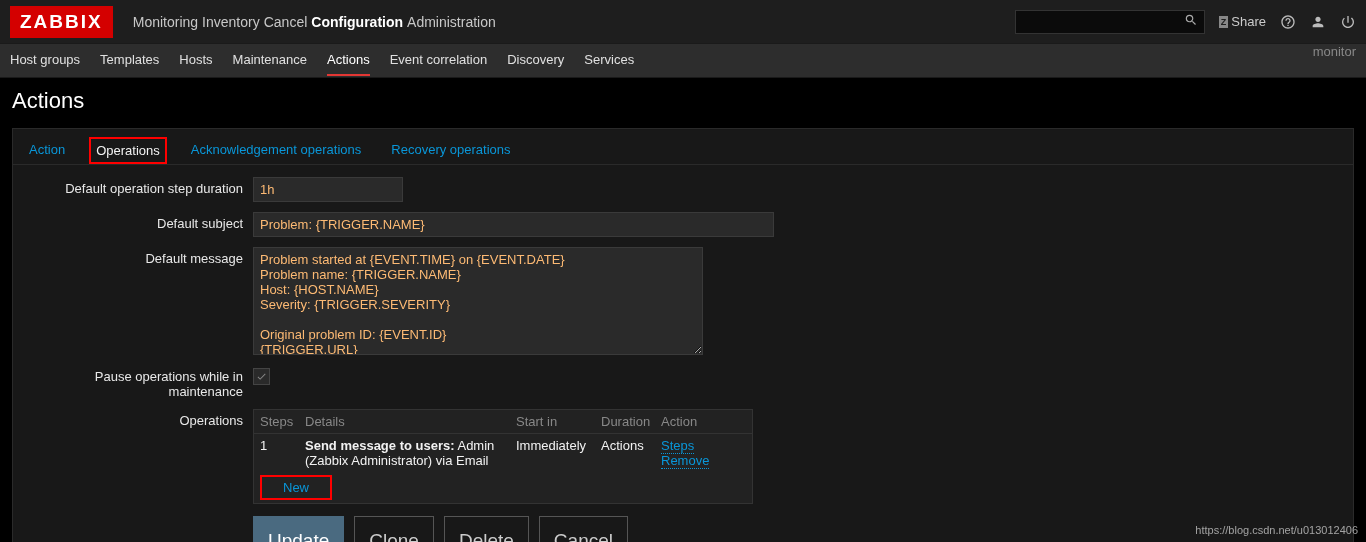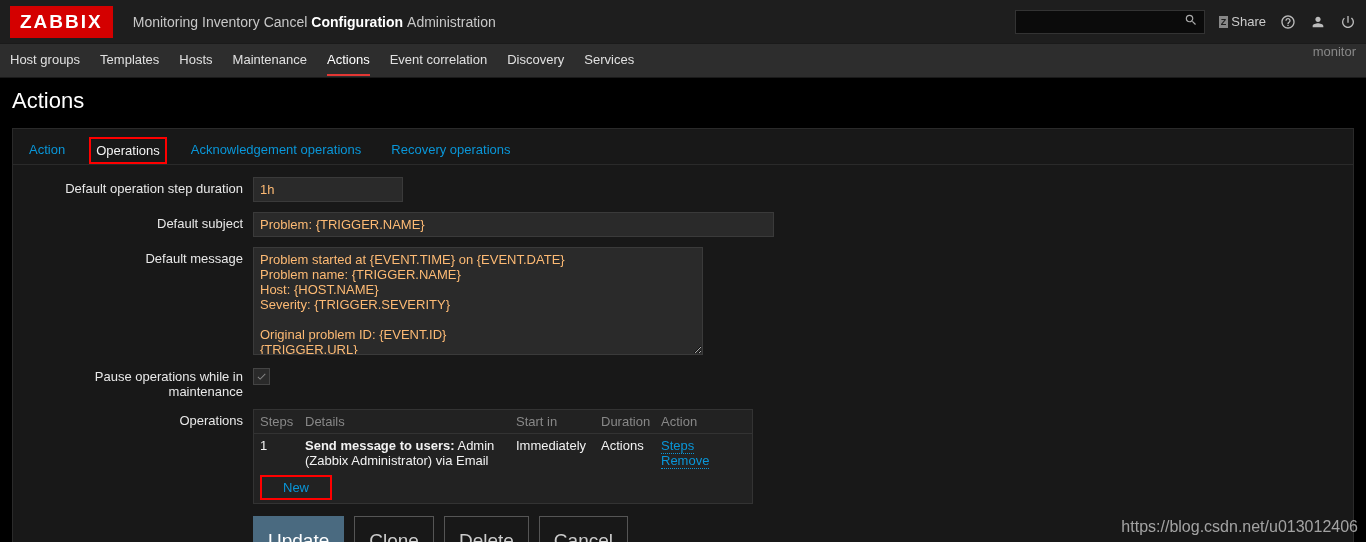--- a/index.html
+++ b/index.html
@@ -225,21 +225,21 @@
       background: #4a6a80;
       border-color: #4a6a80;
       color: #fff;
     }
     
     .watermark {
       position: absolute;
       right: 8px;
       bottom: 6px;
       color: #ddd;
-      font-size: 16px;
+      font-size: 11px;
       opacity: 0.7;
     }
   </style>
 </head>
 <body>
 
 <div class="header">
   <div class="logo">ZABBIX</div>
   <div class="main-nav">
     <div class="main-nav-item">Monitoring</div>

